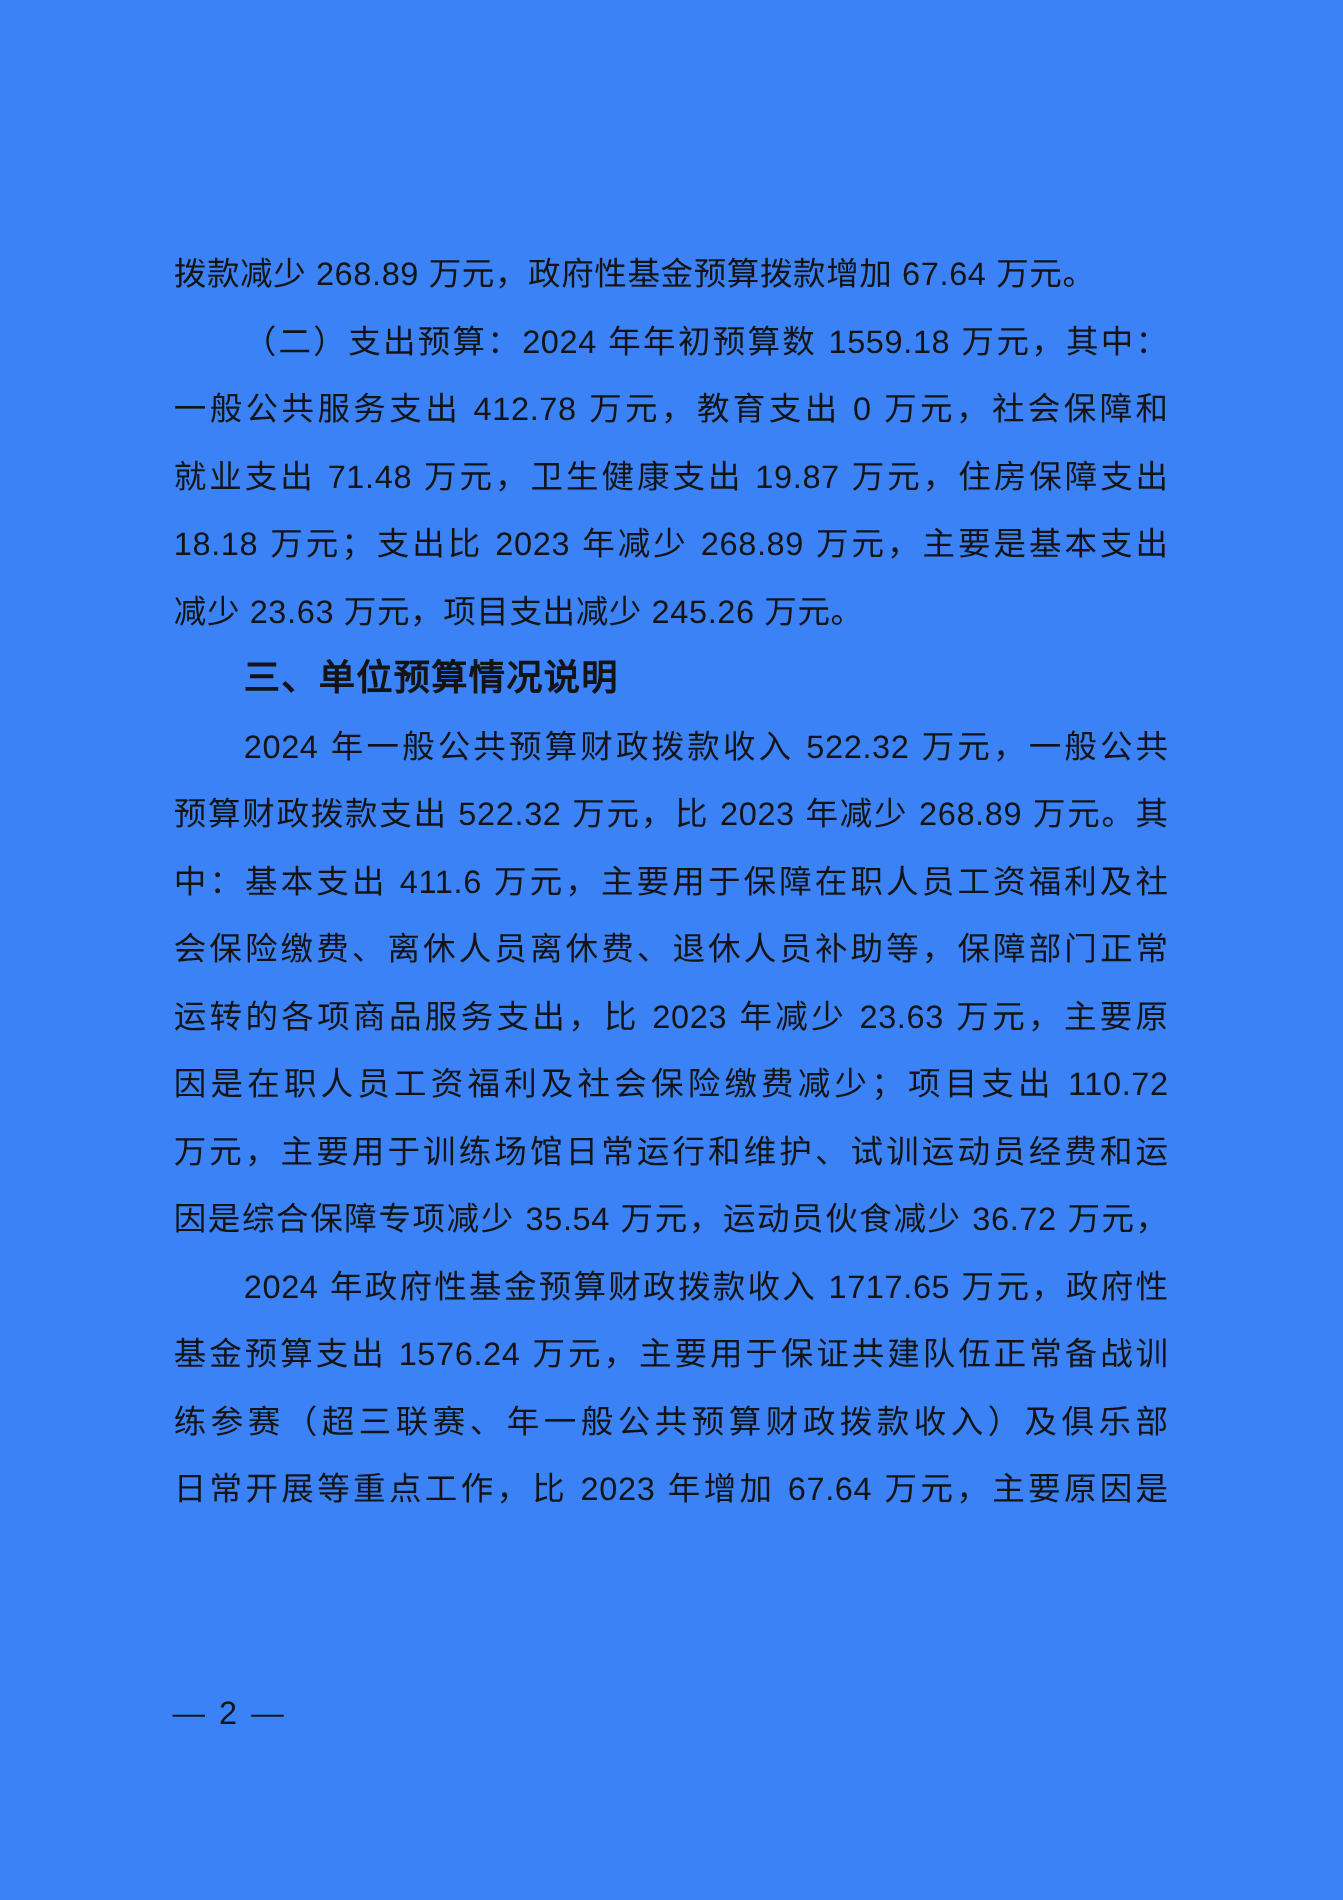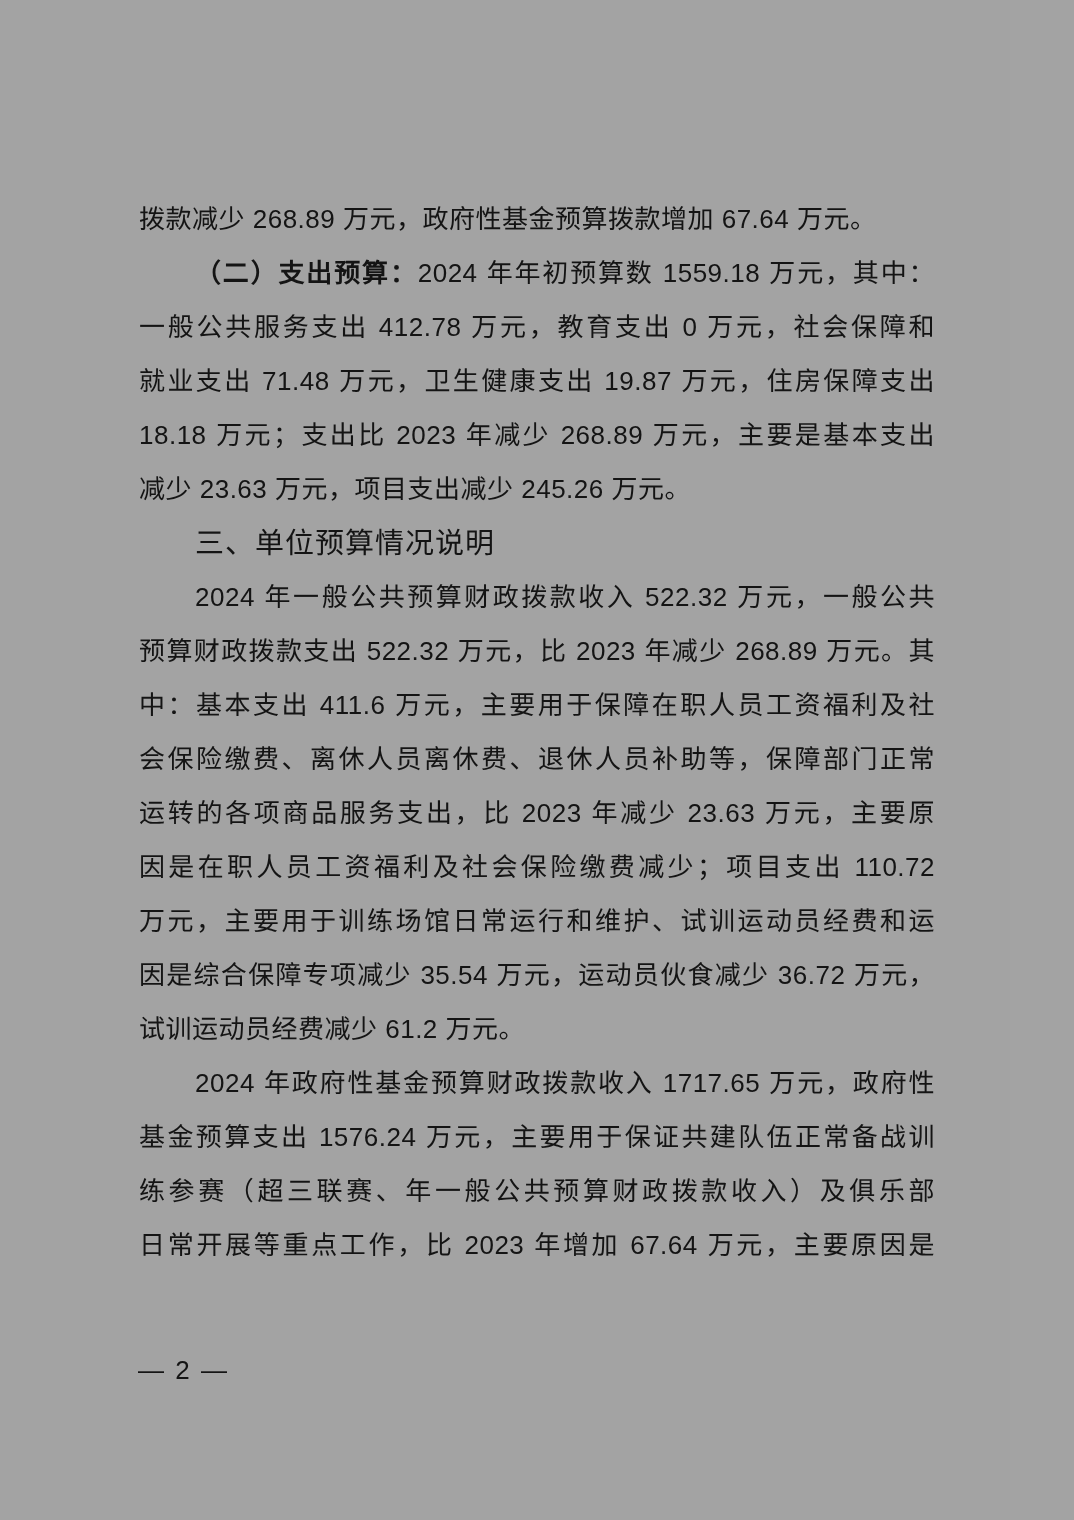--- a/index.html
+++ b/index.html
@@ -4,21 +4,21 @@
 <style>
   html, body {
     margin: 0;
     padding: 0;
     background: #ffffff;
   }
   .page {
     position: relative;
     width: 1074px;
     height: 1520px;
-    background: #a3a3a3;
+    background: #3b82f6;
     color: #141414;
     font-family: "Liberation Sans", "DejaVu Sans", sans-serif;
     overflow: hidden;
   }
   .doc-body {
     position: absolute;
     left: 139px;
     top: 192px;
     width: 796px;
   }
@@ -33,24 +33,24 @@
     white-space: normal;
   }
   .line.para-end {
     text-align: left;
     text-align-last: left;
   }
   .line.indent {
     text-indent: 56px;
   }
   .lead-bold {
-    font-weight: 700;
+    font-weight: 400;
   }
   .heading {
-    font-weight: 400;
+    font-weight: 700;
     font-size: 29px;
     letter-spacing: 1px;
     text-align: right;
     text-align-last: left;
   }
   .page-number {
     position: absolute;
     left: 138px;
     top: 1352px;
     height: 36px;
@@ -80,21 +80,20 @@
     <div class="line indent heading">三、单位预算情况说明</div>
 
     <div class="line indent">2024 年一般公共预算财政拨款收入 522.32 万元，一般公共</div>
     <div class="line">预算财政拨款支出 522.32 万元，比 2023 年减少 268.89 万元。其</div>
     <div class="line">中：基本支出 411.6 万元，主要用于保障在职人员工资福利及社</div>
     <div class="line">会保险缴费、离休人员离休费、退休人员补助等，保障部门正常</div>
     <div class="line">运转的各项商品服务支出，比 2023 年减少 23.63 万元，主要原</div>
     <div class="line">因是在职人员工资福利及社会保险缴费减少；项目支出 110.72</div>
     <div class="line">万元，主要用于训练场馆日常运行和维护、试训运动员经费和运</div>
     <div class="line">因是综合保障专项减少 35.54 万元，运动员伙食减少 36.72 万元，</div>
-    <div class="line para-end">试训运动员经费减少 61.2 万元。</div>
 
     <div class="line indent">2024 年政府性基金预算财政拨款收入 1717.65 万元，政府性</div>
     <div class="line">基金预算支出 1576.24 万元，主要用于保证共建队伍正常备战训</div>
     <div class="line">练参赛（超三联赛、年一般公共预算财政拨款收入）及俱乐部</div>
     <div class="line">日常开展等重点工作，比 2023 年增加 67.64 万元，主要原因是</div>
 
   </div>
 
   <div class="page-number">— 2 —</div>
 

